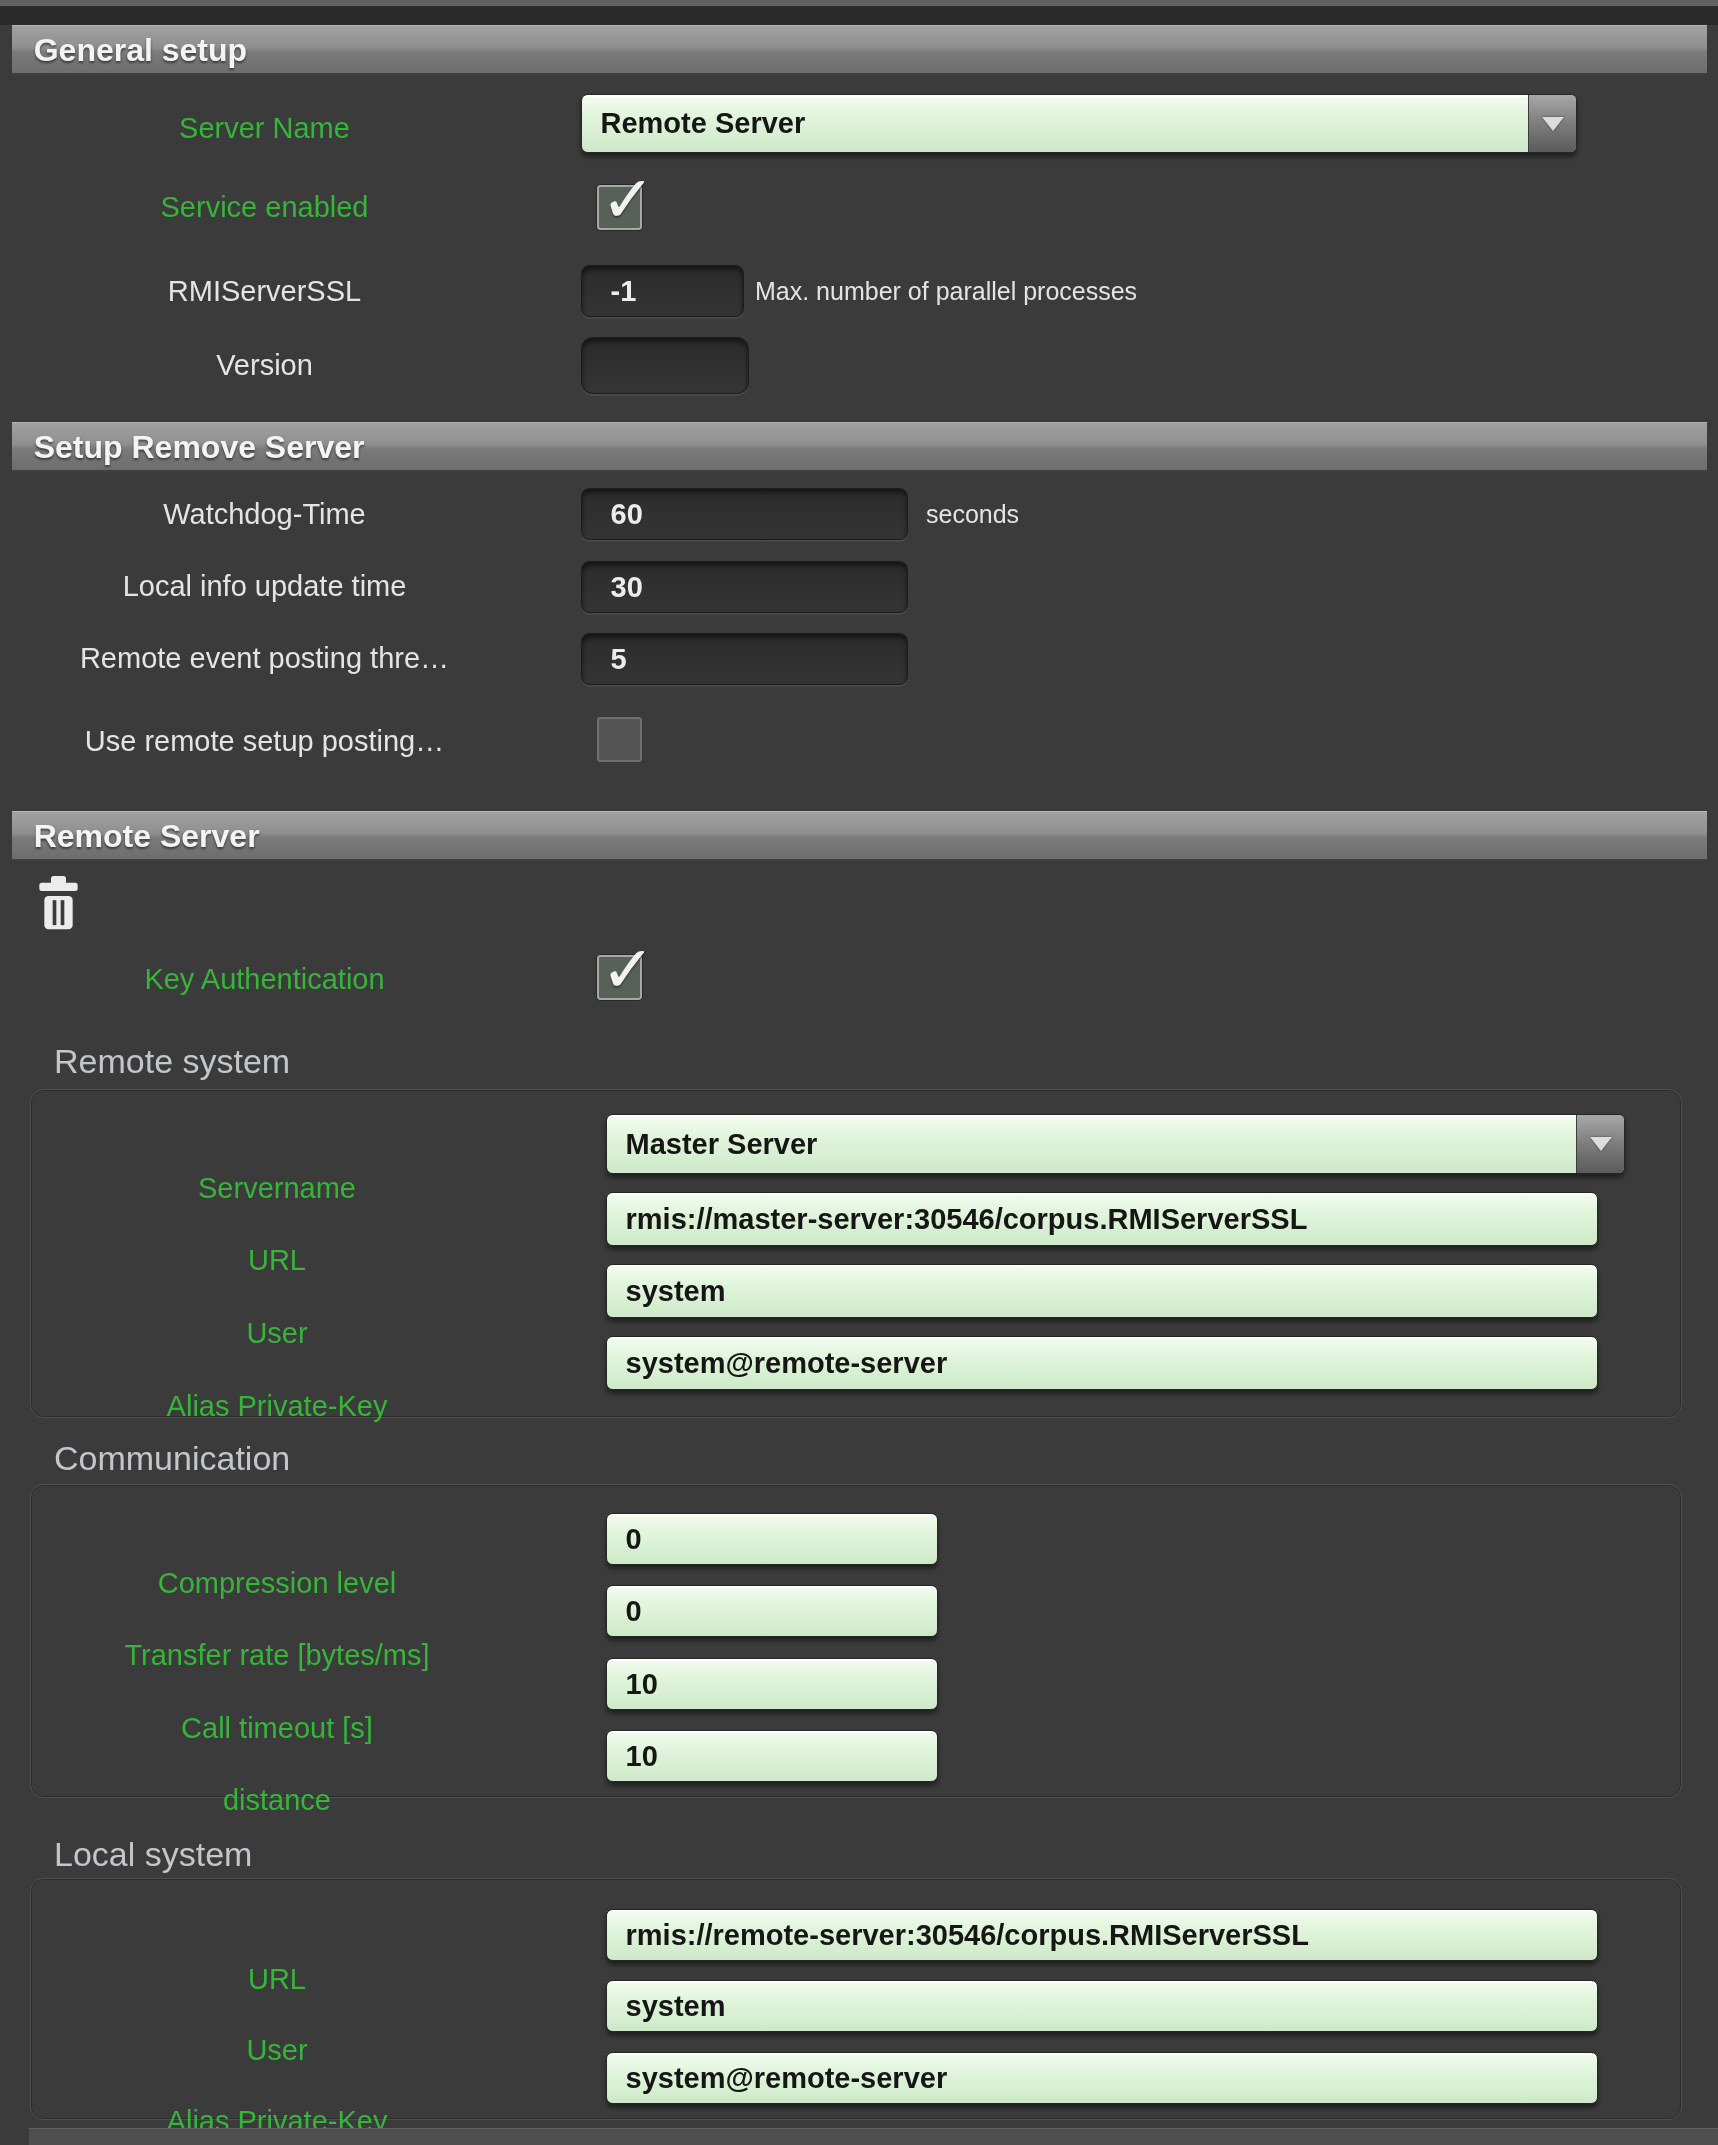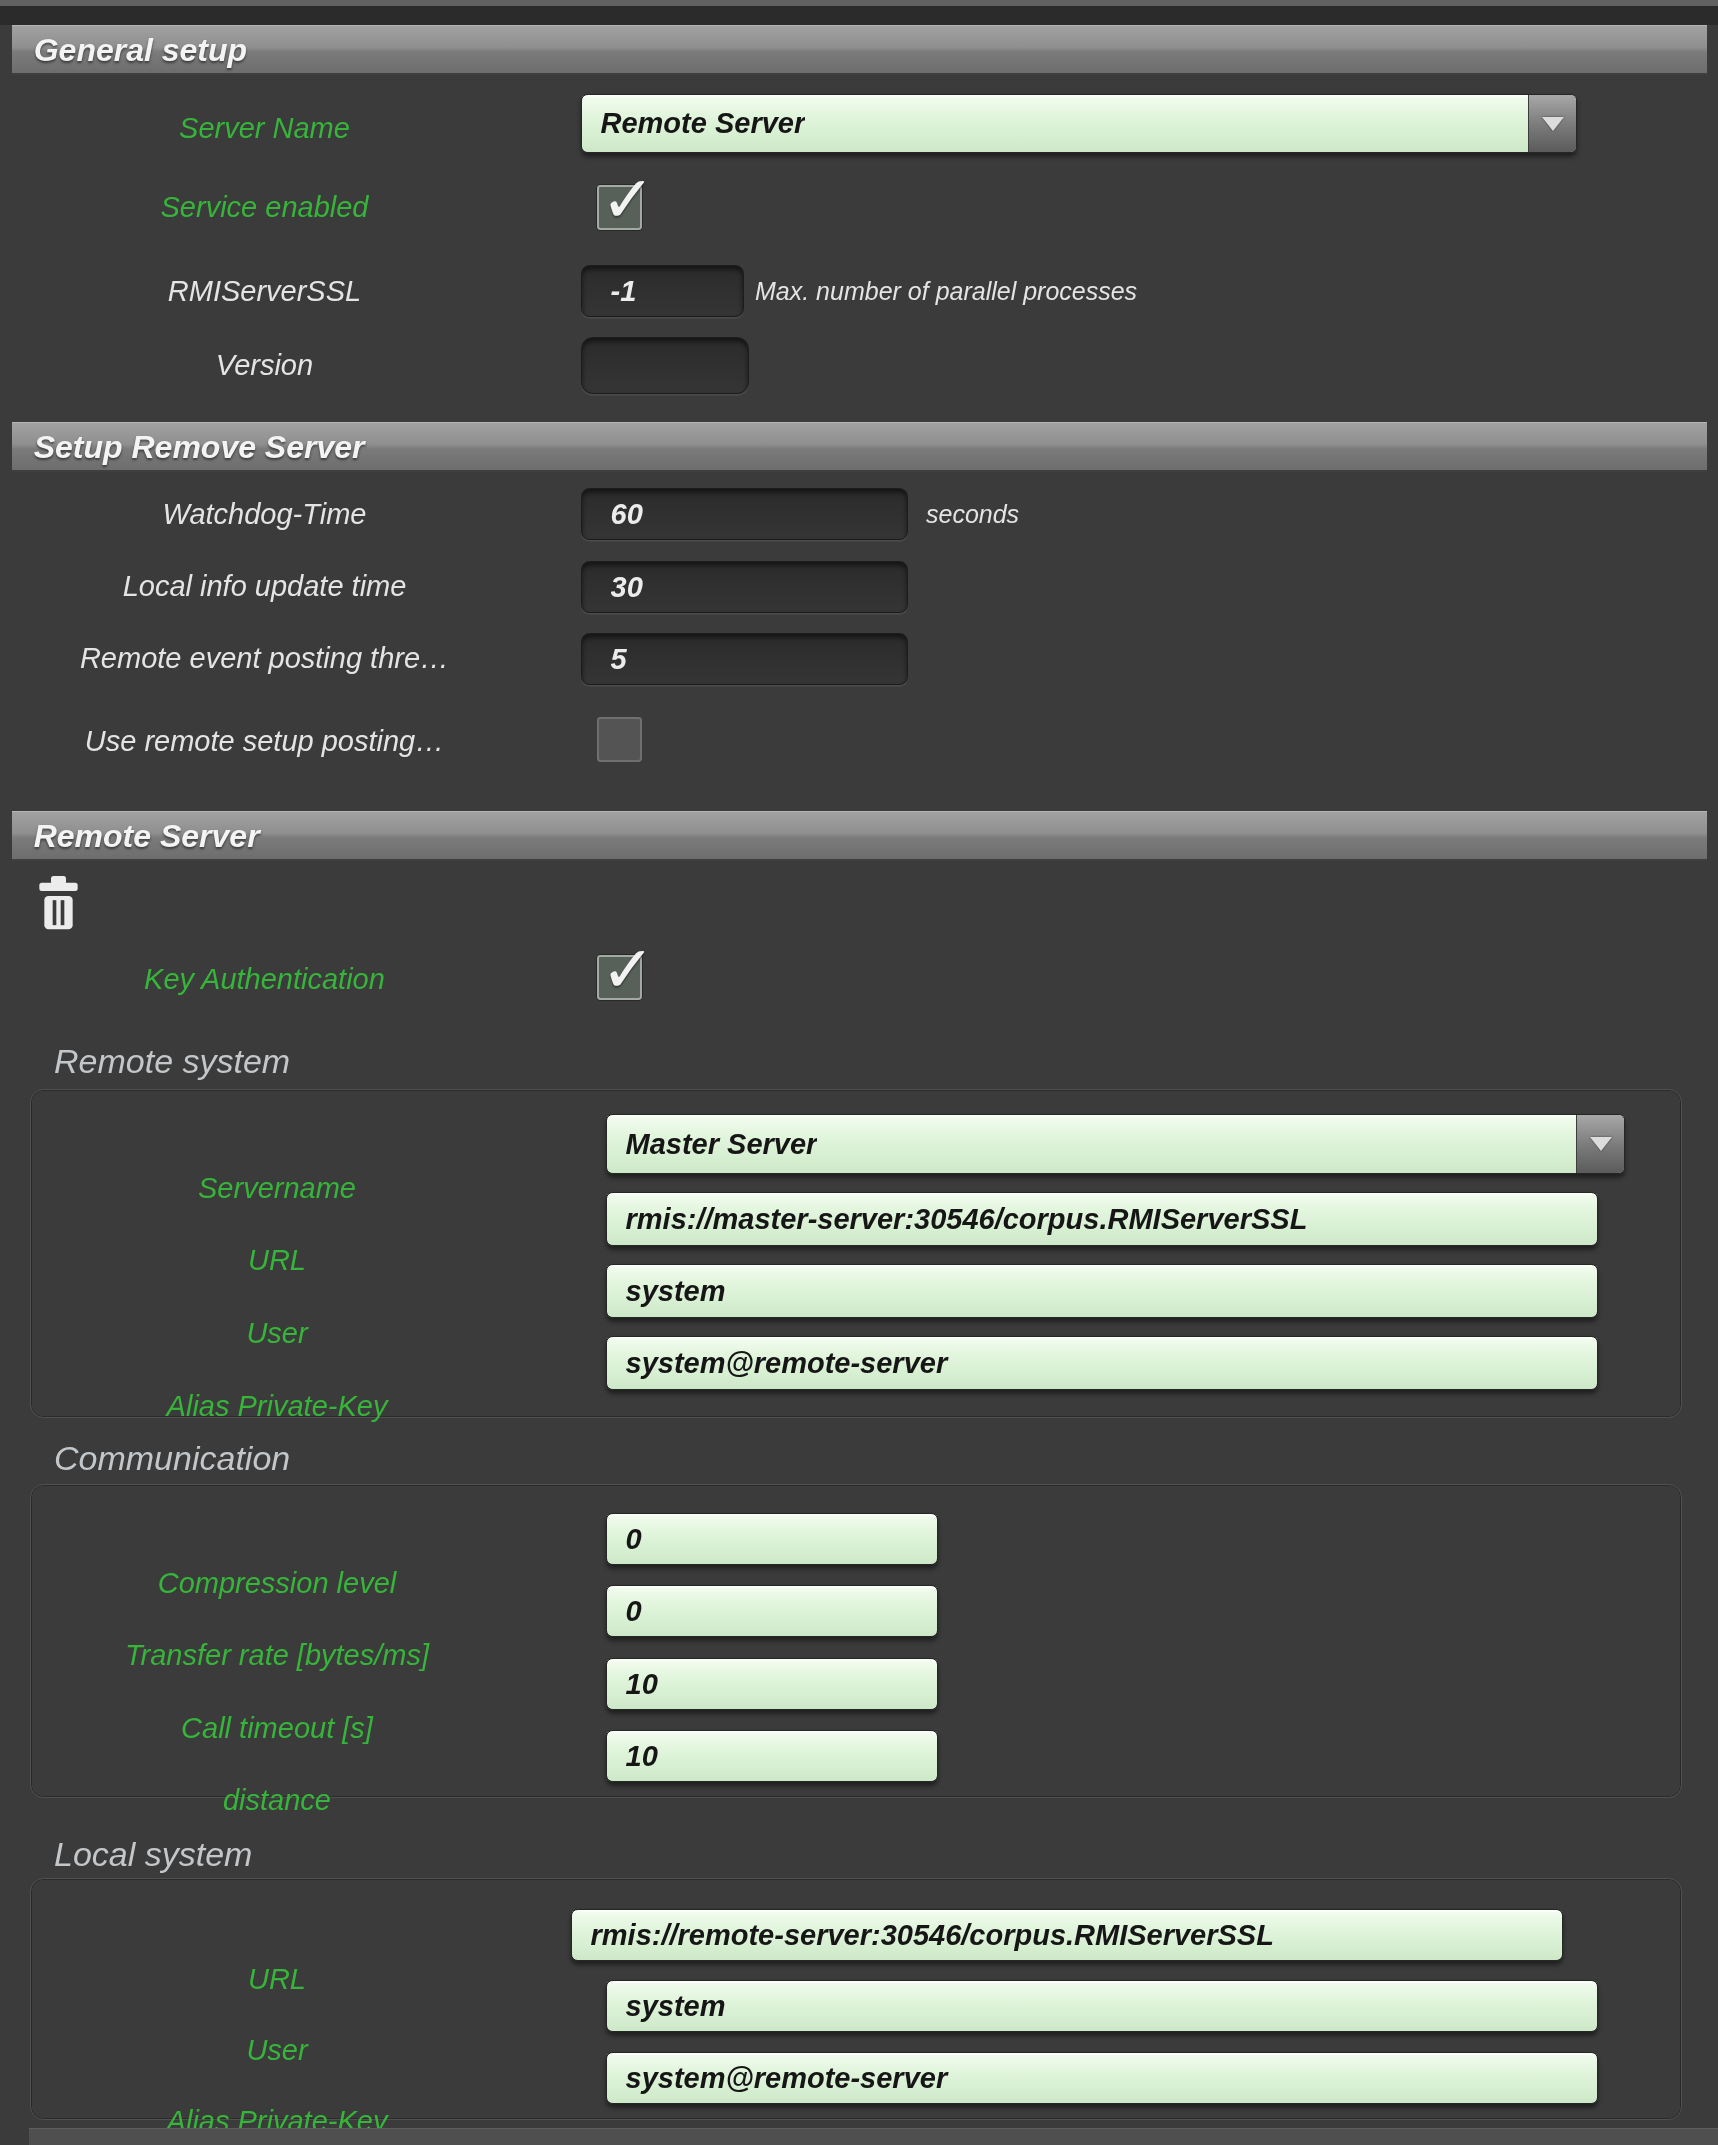--- a/index.html
+++ b/index.html
@@ -1,18 +1,18 @@
 <!DOCTYPE html>
 <html style="font-size:13.4px"><head>
 <meta charset="utf-8">
 <style>
   html,body{margin:0;padding:0;background:#2b2b2b;}
   .page{position:relative;width:1718px;height:2146px;background:#3b3b3b;overflow:hidden;
         font-family:"Liberation Sans","DejaVu Sans",sans-serif;}
-  .abs{position:absolute;font-style:italic;}
+  .abs{position:absolute;}
 
   .top-line{left:0;top:0;width:1718px;height:5.9px;background:#616161;}
   .top-strip{left:0;top:5.9px;width:1718px;height:19.3px;background:#2b2b2b;}
 
   .sec-hdr{left:11.7px;width:1695px;height:50px;line-height:49px;padding-left:22px;box-sizing:border-box;
     background:linear-gradient(180deg,#a1a1a1 0%,#8f8f8f 45%,#7b7b7b 55%,#6d6d6d 100%);
     border-top:1.7px solid #b4b4b4;border-bottom:2.5px solid #3f3f3f;
     color:#f4f4f4;font-size:32px;font-weight:700;text-shadow:0 1.7px 2.5px rgba(0,0,0,.5);}
 
   .lbl{height:39px;line-height:39px;font-size:29px;text-align:center;white-space:nowrap;}
@@ -155,21 +155,21 @@
   <div class="abs lbl green w-pan" style="top:1665px;">Call timeout [s]</div>
   <input class="abs field-green" style="left: 606px; top: 1658px; width: 332px; height: 52px;" value="10">
 
   <div class="abs lbl green w-pan" style="top:1737px;">distance</div>
   <input class="abs field-green" style="left: 606px; top: 1730px; width: 332px; height: 52px;" value="10">
 
   <div class="abs grp-title" style="left:54px;top:1833px;">Local system</div>
   <div class="abs panel" style="left:30px;top:1878px;width:1650px;height:240px;"></div>
 
   <div class="abs lbl green w-pan" style="top:1916px;">URL</div>
-  <input class="abs field-green" style="left: 571px; top: 1909px; width: 992px; height: 52px;" value="rmis://remote-server:30546/corpus.RMIServerSSL">
+  <input class="abs field-green" style="left: 606px; top: 1909px; width: 992px; height: 52px;" value="rmis://remote-server:30546/corpus.RMIServerSSL">
 
   <div class="abs lbl green w-pan" style="top:1987px;">User</div>
   <input class="abs field-green" style="left: 606px; top: 1980px; width: 992px; height: 52px;" value="system">
 
   <div class="abs lbl green w-pan" style="top:2058px;">Alias Private-Key</div>
   <input class="abs field-green" style="left: 606px; top: 2052px; width: 992px; height: 52px;" value="system@remote-server">
 
   <div class="abs bottom-bar"></div>
 </div>
 

